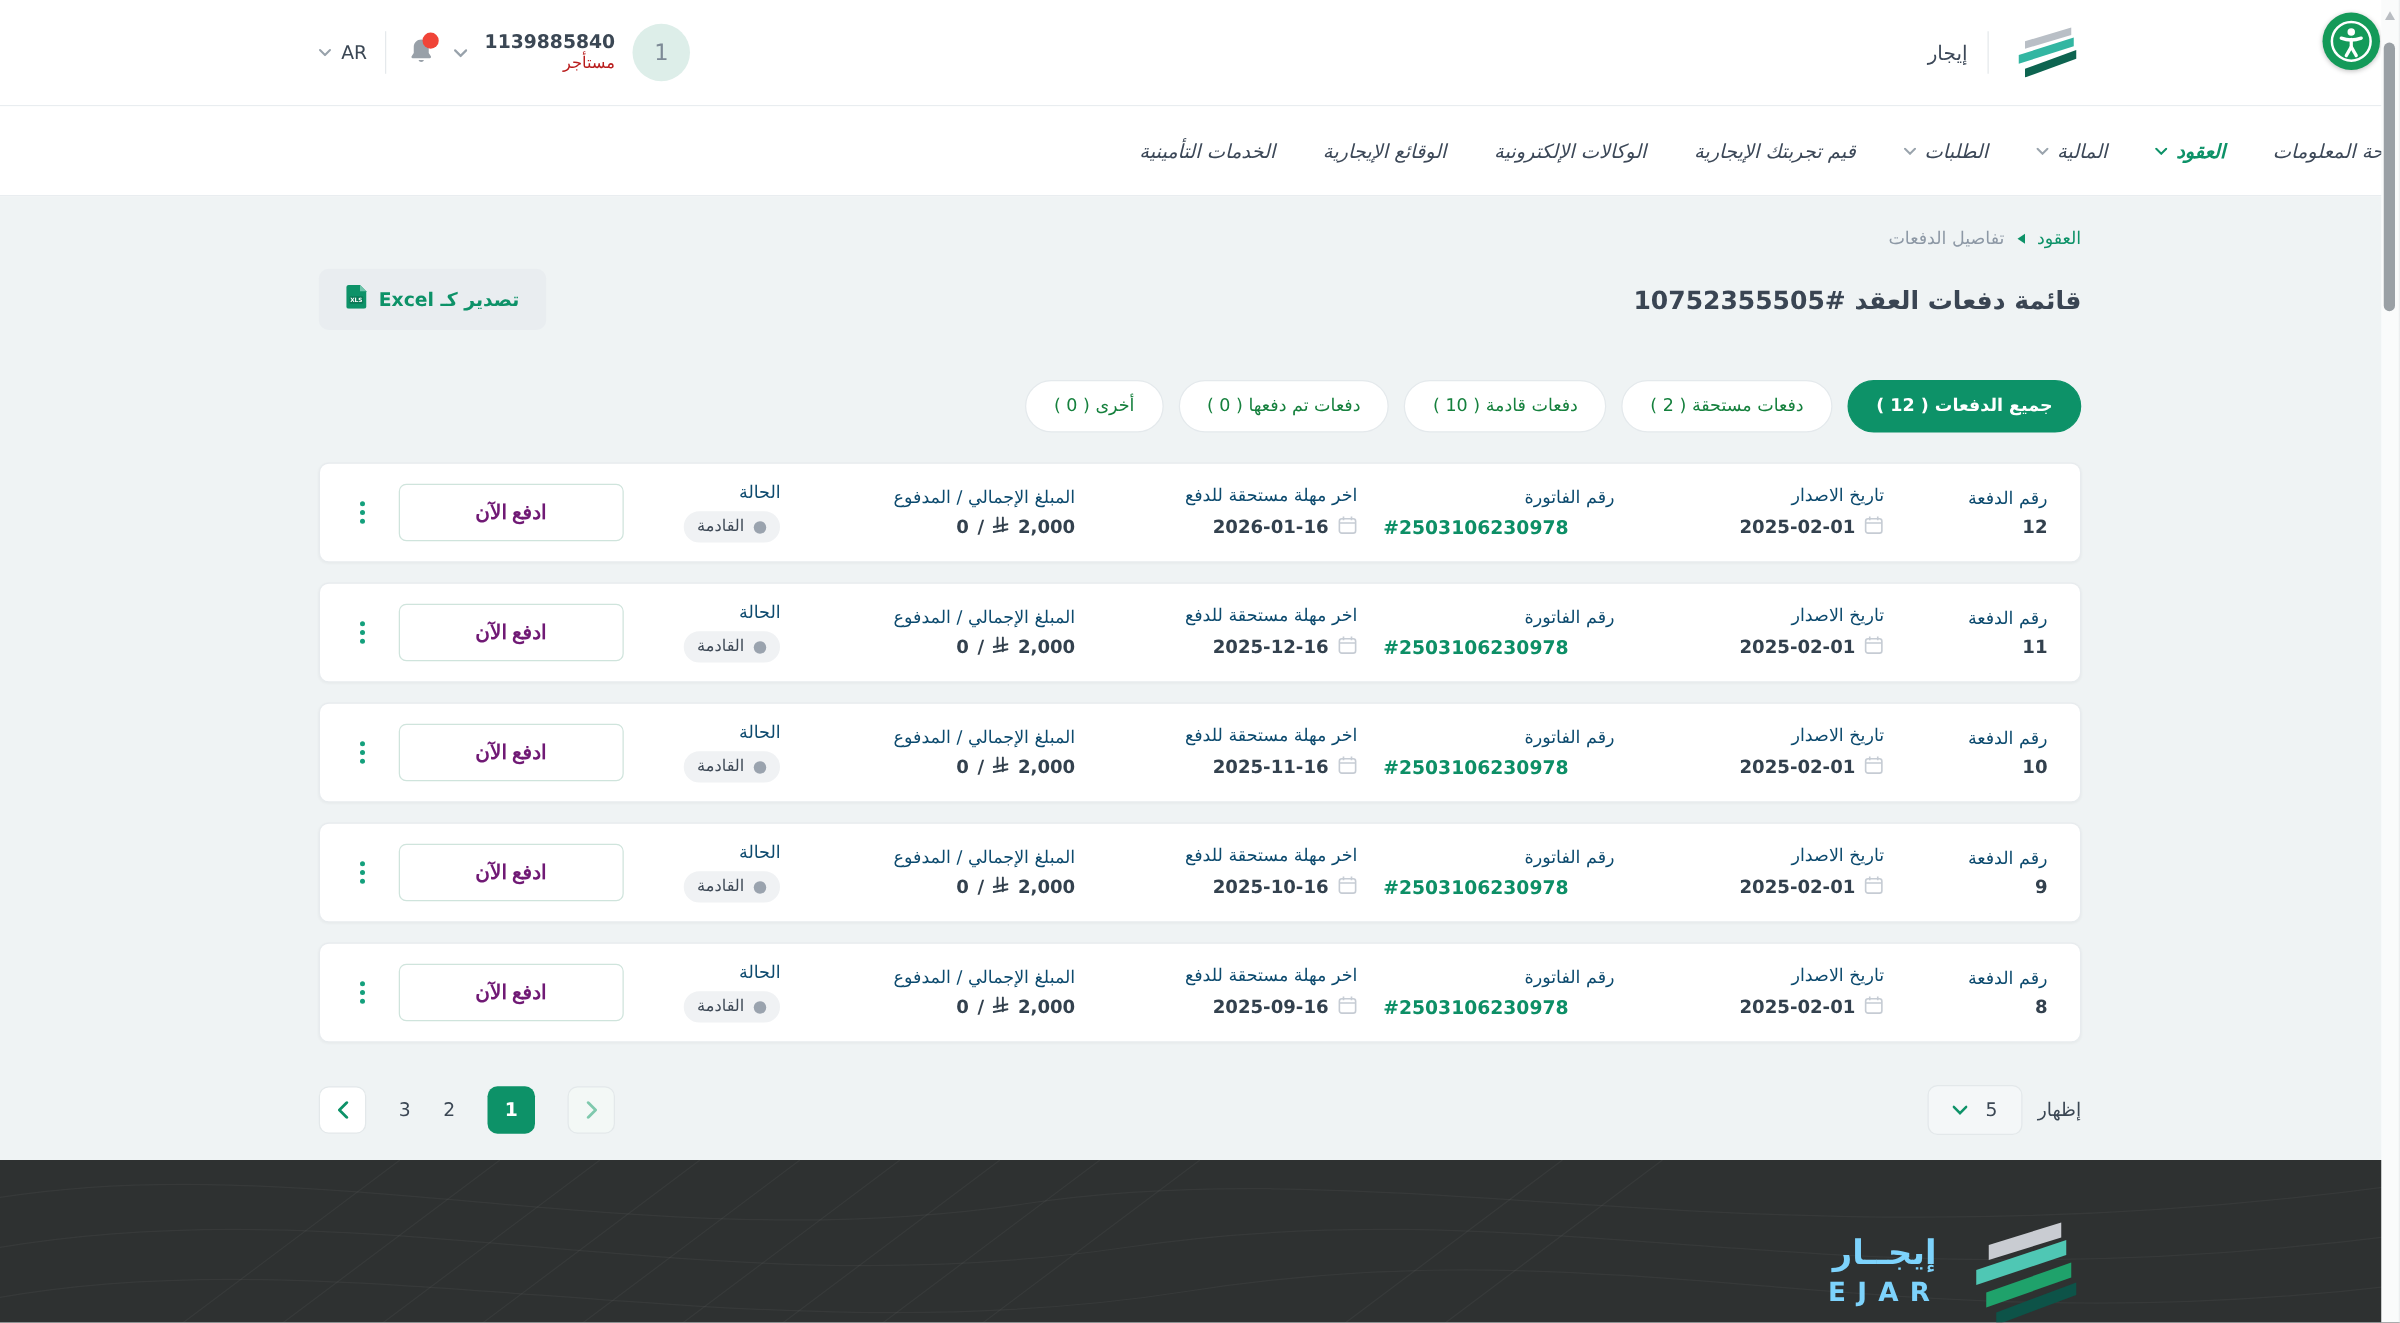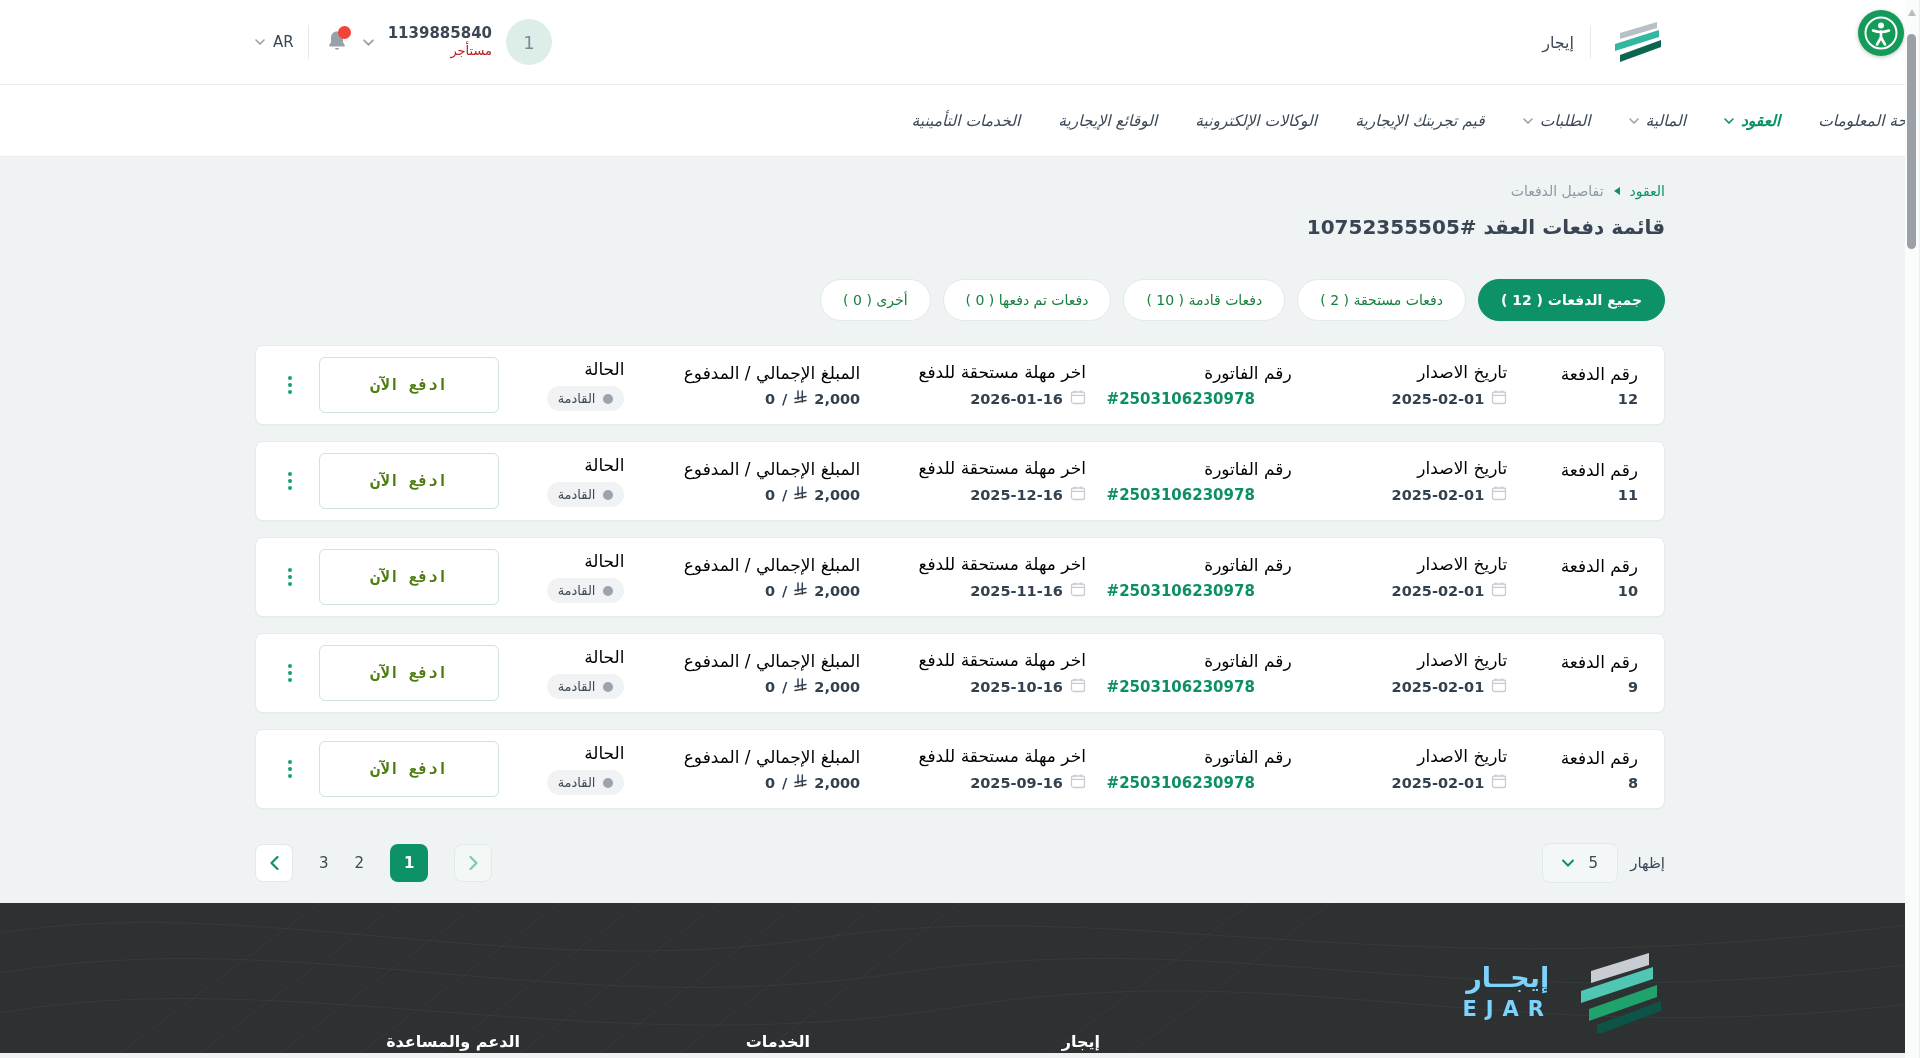--- a/index.html
+++ b/index.html
@@ -50,34 +50,34 @@
   .filters { margin-top:40px; display:flex; align-items:center; gap:12px; }
   .pill { height:42px; padding:0 22px; border-radius:24px; background:#fff; border:1px solid #E4E9EC;
           font-size:14px; color:#15803d; cursor:pointer; font-family:inherit; white-space:nowrap; }
   .pill.active { background:#0D9268; border-color:#0D9268; color:#fff; font-weight:700; }
 
   
   .rows { margin-top:24px; display:flex; flex-direction:column; gap:16px; }
   .row-card { background:#fff; border:1px solid #E7EBEE; border-radius:8px; height:80px;
               display:flex; align-items:center; justify-content:space-between; padding:0 26px;
               box-shadow:0 1px 2px rgba(16,24,40,.03); }
-  .cell .lbl { font-size:17px; color:#000000; margin-bottom:7px; }
+  .cell .lbl { font-size:14px; color:#0c4a6e; margin-bottom:7px; }
   .cell .val { font-size:14.5px; font-weight:700; color:#33414E; display:flex; align-items:center; gap:7px; }
   .c-num  { flex:0 0 110px; }
   .c-issue{ flex:0 0 195px; }
   .c-inv  { flex:0 0 185px; }
   .c-due  { flex:0 0 205px; }
   .c-amt  { flex:0 0 215px; }
   .c-status{ flex:0 0 105px; }
   .val.inv { color:#0D8F66; font-weight:700; font-size:15px; }
   .status-pill { display:inline-flex; align-items:center; gap:8px; background:#F0F2F4; border-radius:14px;
                  padding:5px 11px; font-size:13px; color:#3F4A57; }
   .status-dot { width:10px; height:10px; border-radius:50%; background:#9AA3AE; }
-  .pay-btn { width:180px; height:56px; background:#fff; border:1px solid #CFE4DC; border-radius:6px;
-             color:#4d7c0f; font-size:16px; font-weight:700; cursor:pointer; font-family:Liberation Mono, monospace; }
+  .pay-btn { width:180px; height:46px; background:#fff; border:1px solid #CFE4DC; border-radius:6px;
+             color:#701a75; font-size:16px; font-weight:700; cursor:pointer; font-family:Liberation Serif, serif; }
   .kebab { display:flex; flex-direction:column; gap:3px; align-items:center; padding:6px; cursor:pointer; }
   .kebab i { width:4px; height:4px; border-radius:50%; background:#14A07C; }
 
   
   .pagi-row { margin-top:34px; display:flex; align-items:center; justify-content:space-between; }
   .show-group { display:flex; align-items:center; gap:12px; font-size:15px; color:#3B4754; }
   .size-select { width:76px; height:40px; background:#F4F7F8; border:1px solid #E3E8EA; border-radius:8px;
                  display:flex; align-items:center; justify-content:center; gap:14px; cursor:pointer; }
   .size-val { font-size:15px; color:#3B4754; }
   .pages-group { direction:ltr; display:flex; align-items:center; gap:26px; }
@@ -214,20 +214,31 @@
 <main class="container">
 
   <div class="crumbs">
     <span class="crumb-parent">العقود</span>
     <span class="crumb-sep"></span>
     <span class="crumb-current">تفاصيل الدفعات</span>
   </div>
 
   <div class="title-row">
     <h1 class="page-title">قائمة دفعات العقد #10752355505</h1>
+    <button class="export-btn">
+      <span>تصدير كـ Excel</span>
+      <span>
+        <svg width="17" height="19" viewBox="0 0 17 19">
+          <path d="M2 0h9l5 5v12a2 2 0 0 1-2 2H2a2 2 0 0 1-2-2V2a2 2 0 0 1 2-2z" fill="#0D9268"></path>
+          <path d="M11 0l5 5h-5z" fill="#6FC5AB"></path>
+          <rect x="2.6" y="9" width="11" height="6" rx="1" fill="#0B7A57"></rect>
+          <text x="8" y="13.6" font-size="4.6" fill="#fff" text-anchor="middle" font-family="DejaVu Sans,sans-serif" font-weight="bold">XLS</text>
+        </svg>
+      </span>
+    </button>
   </div>
 
   <div class="filters">
     <button class="pill active">جميع الدفعات ( 12 )</button>
 
     <button class="pill">دفعات مستحقة ( 2 )</button>
 
     <button class="pill">دفعات قادمة ( 10 )</button>
 
     <button class="pill">دفعات تم دفعها ( 0 )</button>

